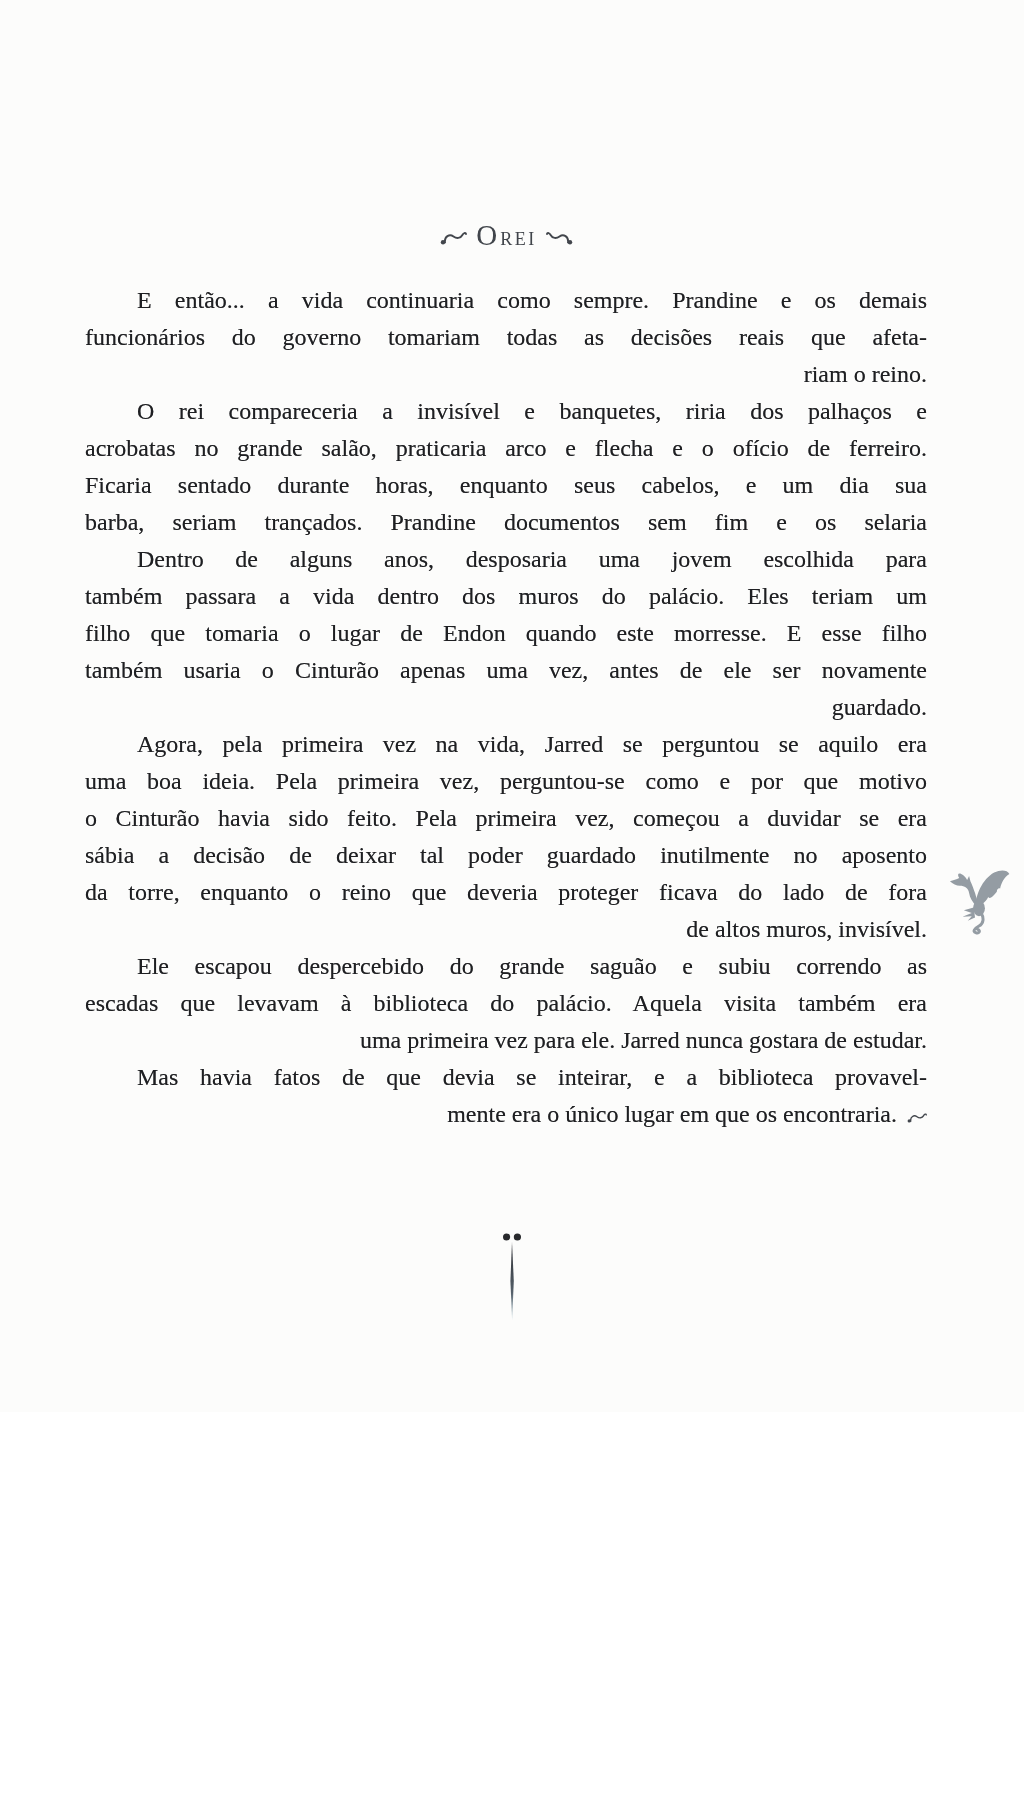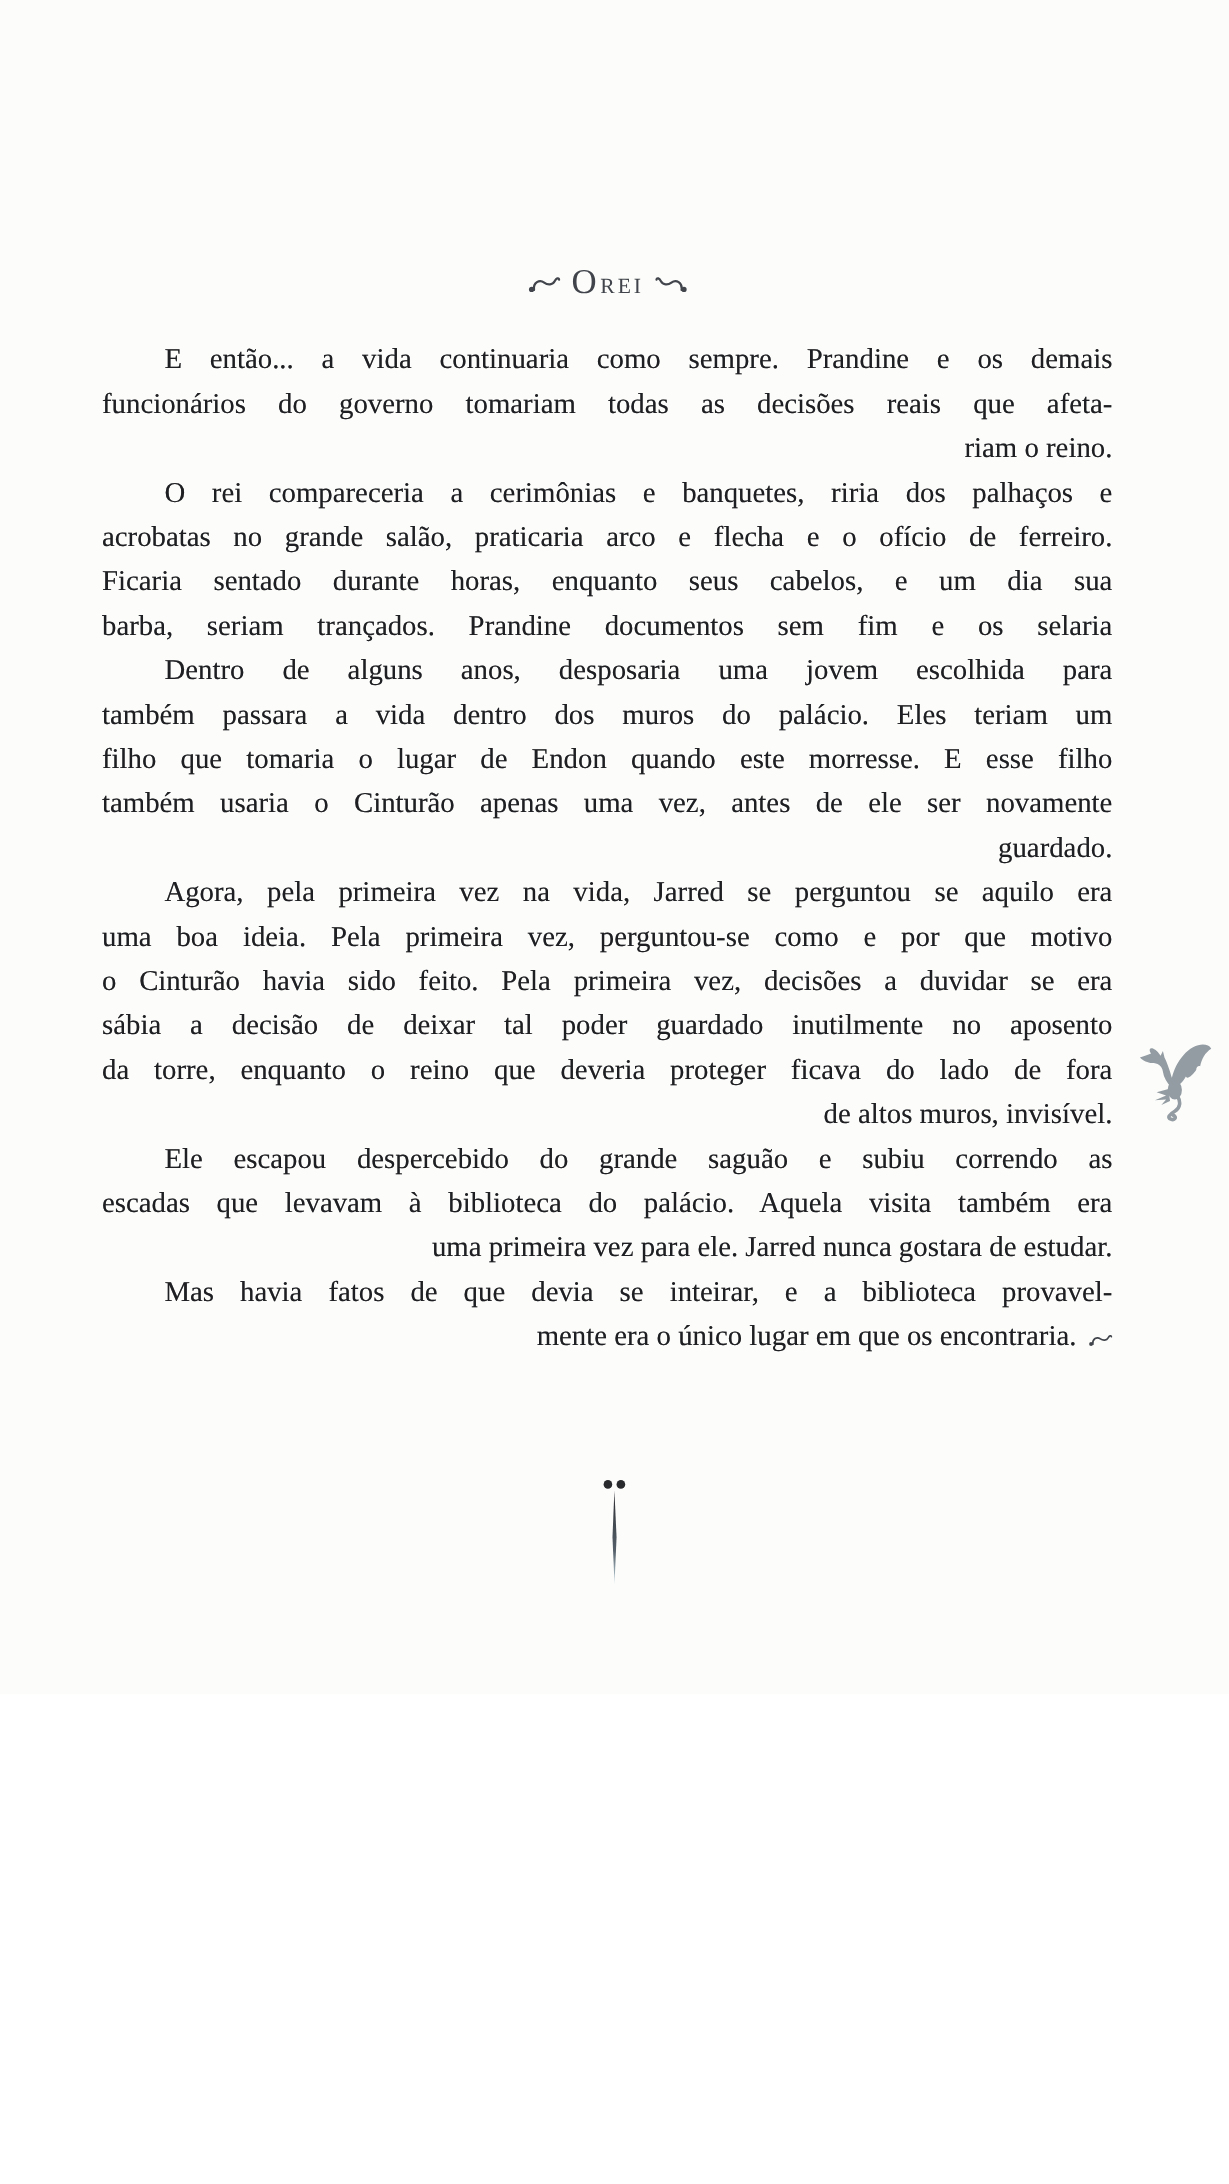--- a/index.html
+++ b/index.html
@@ -74,32 +74,32 @@
         <circle cx="3" cy="13.2" r="2.2" fill="#42464c"></circle>
         <path d="M5 13.5 C4.2 7.5 9.5 4.5 13.5 7.5 C16.5 9.7 20.5 9.5 22.2 6.3 C23.5 3.8 25.5 3.2 26 5" fill="none" stroke="#42464c" stroke-width="1.9" stroke-linecap="round"></path>
       </svg>
     </span>
   </div>
 
   <div class="body-text">
       <div class="line indent just">E então... a vida continuaria como sempre. Prandine e os demais</div>
       <div class="line just">funcionários do governo tomariam todas as decisões reais que afeta-</div>
       <div class="line">riam o reino.</div>
-      <div class="line indent just">O rei compareceria a cerimônias e banquetes, riria dos palhaços e</div>
+      <div class="line indent just">O rei compareceria a invisível e banquetes, riria dos palhaços e</div>
       <div class="line just">acrobatas no grande salão, praticaria arco e flecha e o ofício de ferreiro.</div>
       <div class="line just">Ficaria sentado durante horas, enquanto seus cabelos, e um dia sua</div>
       <div class="line just">barba, seriam trançados. Prandine documentos sem fim e os selaria</div>
       <div class="line indent just">Dentro de alguns anos, desposaria uma jovem escolhida para</div>
       <div class="line just">também passara a vida dentro dos muros do palácio. Eles teriam um</div>
       <div class="line just">filho que tomaria o lugar de Endon quando este morresse. E esse filho</div>
       <div class="line just">também usaria o Cinturão apenas uma vez, antes de ele ser novamente</div>
       <div class="line">guardado.</div>
       <div class="line indent just">Agora, pela primeira vez na vida, Jarred se perguntou se aquilo era</div>
       <div class="line just">uma boa ideia. Pela primeira vez, perguntou-se como e por que motivo</div>
-      <div class="line just">o Cinturão havia sido feito. Pela primeira vez, decisões a duvidar se era</div>
+      <div class="line just">o Cinturão havia sido feito. Pela primeira vez, começou a duvidar se era</div>
       <div class="line just">sábia a decisão de deixar tal poder guardado inutilmente no aposento</div>
       <div class="line just">da torre, enquanto o reino que deveria proteger ficava do lado de fora</div>
       <div class="line">de altos muros, invisível.</div>
       <div class="line indent just">Ele escapou despercebido do grande saguão e subiu correndo as</div>
       <div class="line just">escadas que levavam à biblioteca do palácio. Aquela visita também era</div>
       <div class="line">uma primeira vez para ele. Jarred nunca gostara de estudar.</div>
       <div class="line indent just">Mas havia fatos de que devia se inteirar, e a biblioteca provavel-</div>
       <div class="line">mente era o único lugar em que os encontraria.<span class="end-swash"><svg width="20" height="13" viewBox="0 0 27 17" xmlns="http://www.w3.org/2000/svg">
     <circle cx="3" cy="13.2" r="2.2" fill="#42464c"></circle>
     <path d="M5 13.5 C4.2 7.5 9.5 4.5 13.5 7.5 C16.5 9.7 20.5 9.5 22.2 6.3 C23.5 3.8 25.5 3.2 26 5" fill="none" stroke="#42464c" stroke-width="1.9" stroke-linecap="round"></path>

